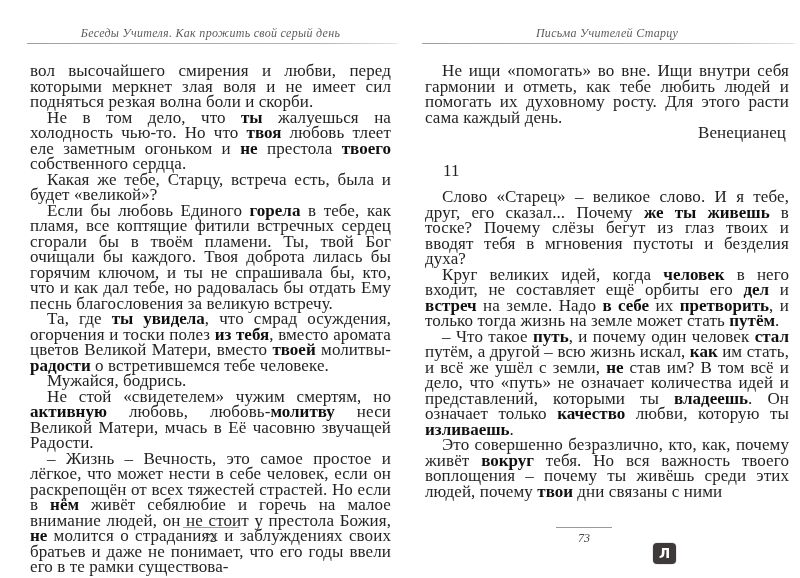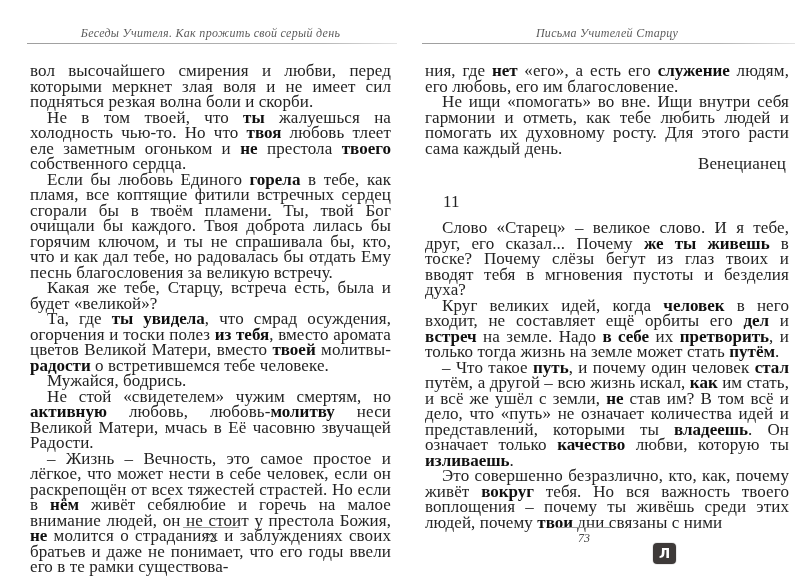--- a/index.html
+++ b/index.html
@@ -48,35 +48,34 @@
 </head>
 <body>
 
 <div class="spread">
 
   <div class="page page-l">
     <div class="rh">Беседы Учителя. Как прожить свой серый день</div>
     <div class="rh-rule"></div>
     <div class="body">
       <p class="p noind"><span>вол высочайшего смирения и любви, перед которыми меркнет злая воля и не имеет сил подняться резкая волна боли и скорби.</span></p>
-      <p class="p"><span>Не в том твоей, что </span><b>ты</b><span> жалуешься на холодность чью-то. Но что </span><b>твоя</b><span> любовь тлеет еле заметным огоньком и </span><b>не</b><span> престола </span><b>твоего</b><span> собственного сердца.</span></p>
+      <p class="p"><span>Не в том дело, что </span><b>ты</b><span> жалуешься на холодность чью-то. Но что </span><b>твоя</b><span> любовь тлеет еле заметным огоньком и </span><b>не</b><span> престола </span><b>твоего</b><span> собственного сердца.</span></p>
+      <p class="p"><span>Какая же тебе, Старцу, встреча есть, была и будет «великой»?</span></p>
       <p class="p"><span>Если бы любовь Единого </span><b>горела</b><span> в тебе, как пламя, все коптящие фитили встречных сердец сгорали бы в твоём пламени. Ты, твой Бог  очищали бы каждого. Твоя доброта лилась бы горячим ключом, и ты не спрашивала бы, кто, что и как дал тебе, но радовалась бы отдать Ему песнь благословения за великую встречу.</span></p>
-      <p class="p"><span>Какая же тебе, Старцу, встреча есть, была и будет «великой»?</span></p>
       <p class="p"><span>Та, где </span><b>ты увидела</b><span>, что смрад осуждения, огорчения и тоски полез </span><b>из тебя</b><span>, вместо аромата цветов Великой Матери, вместо </span><b>твоей</b><span> молитвы-</span><b>радости</b><span> о встретившемся тебе человеке.</span></p>
       <p class="p"><span>Мужайся, бодрись.</span></p>
       <p class="p"><span>Не стой «свидетелем» чужим смертям, но </span><b>активную</b><span> любовь, любовь-</span><b>молитву</b><span> неси Великой Матери, мчась в Её часовню звучащей Радости.</span></p>
       <p class="p"><span>– Жизнь – Вечность, это самое простое и лёгкое, что может нести в себе человек, если он раскрепощён от всех тяжестей страстей. Но если в </span><b>нём</b><span> живёт себялюбие и горечь на малое внимание людей, он не стоит у престола Божия, </span><b>не</b><span> молится о страданиях и заблуждениях своих братьев и даже не понимает, что его годы ввели его в те рамки существова-</span></p>
     </div>
   </div>
 
   <div class="page page-r">
     <div class="rh">Письма Учителей Старцу</div>
     <div class="rh-rule"></div>
     <div class="body">
-      <p class="p noind"><span>ния, где </span><b>нет</b><span> «его», а есть его </span><b>служение</b><span> людям, его любовь, его им благословение.</span></p>
       <p class="p"><span>Не ищи «помогать» во вне. Ищи внутри себя гармонии и отметь, как тебе любить людей и помогать их духовному росту. Для этого расти сама каждый день.</span></p>
       <div class="sig">Венецианец</div>
       <div class="sect">11</div>
       <p class="p"><span>Слово «Старец» – великое слово. И я тебе, друг, его сказал... Почему </span><b>же ты живешь</b><span> в тоске? Почему слёзы бегут из глаз твоих и вводят тебя в мгновения пустоты и безделия духа?</span></p>
       <p class="p"><span>Круг великих идей, когда </span><b>человек</b><span> в него входит, не составляет ещё орбиты его </span><b>дел</b><span> и </span><b>встреч</b><span> на земле. Надо </span><b>в себе</b><span> их </span><b>претворить</b><span>, и только тогда жизнь на земле может стать </span><b>путём</b><span>.</span></p>
       <p class="p"><span>– Что такое </span><b>путь</b><span>, и почему один человек </span><b>стал</b><span> путём, а другой – всю жизнь искал, </span><b>как</b><span> им стать, и всё же ушёл с земли, </span><b>не</b><span> став им? В том всё и дело, что «путь» не означает количества идей и представлений, которыми ты </span><b>владеешь</b><span>. Он означает только </span><b>качество</b><span> любви, которую ты </span><b>изливаешь</b><span>.</span></p>
       <p class="p"><span>Это совершенно безразлично, кто, как, почему живёт </span><b>вокруг</b><span> тебя. Но вся важность твоего воплощения – почему ты живёшь среди этих людей, почему </span><b>твои</b><span> дни связаны с ними</span></p>
     </div>
   </div>
 

